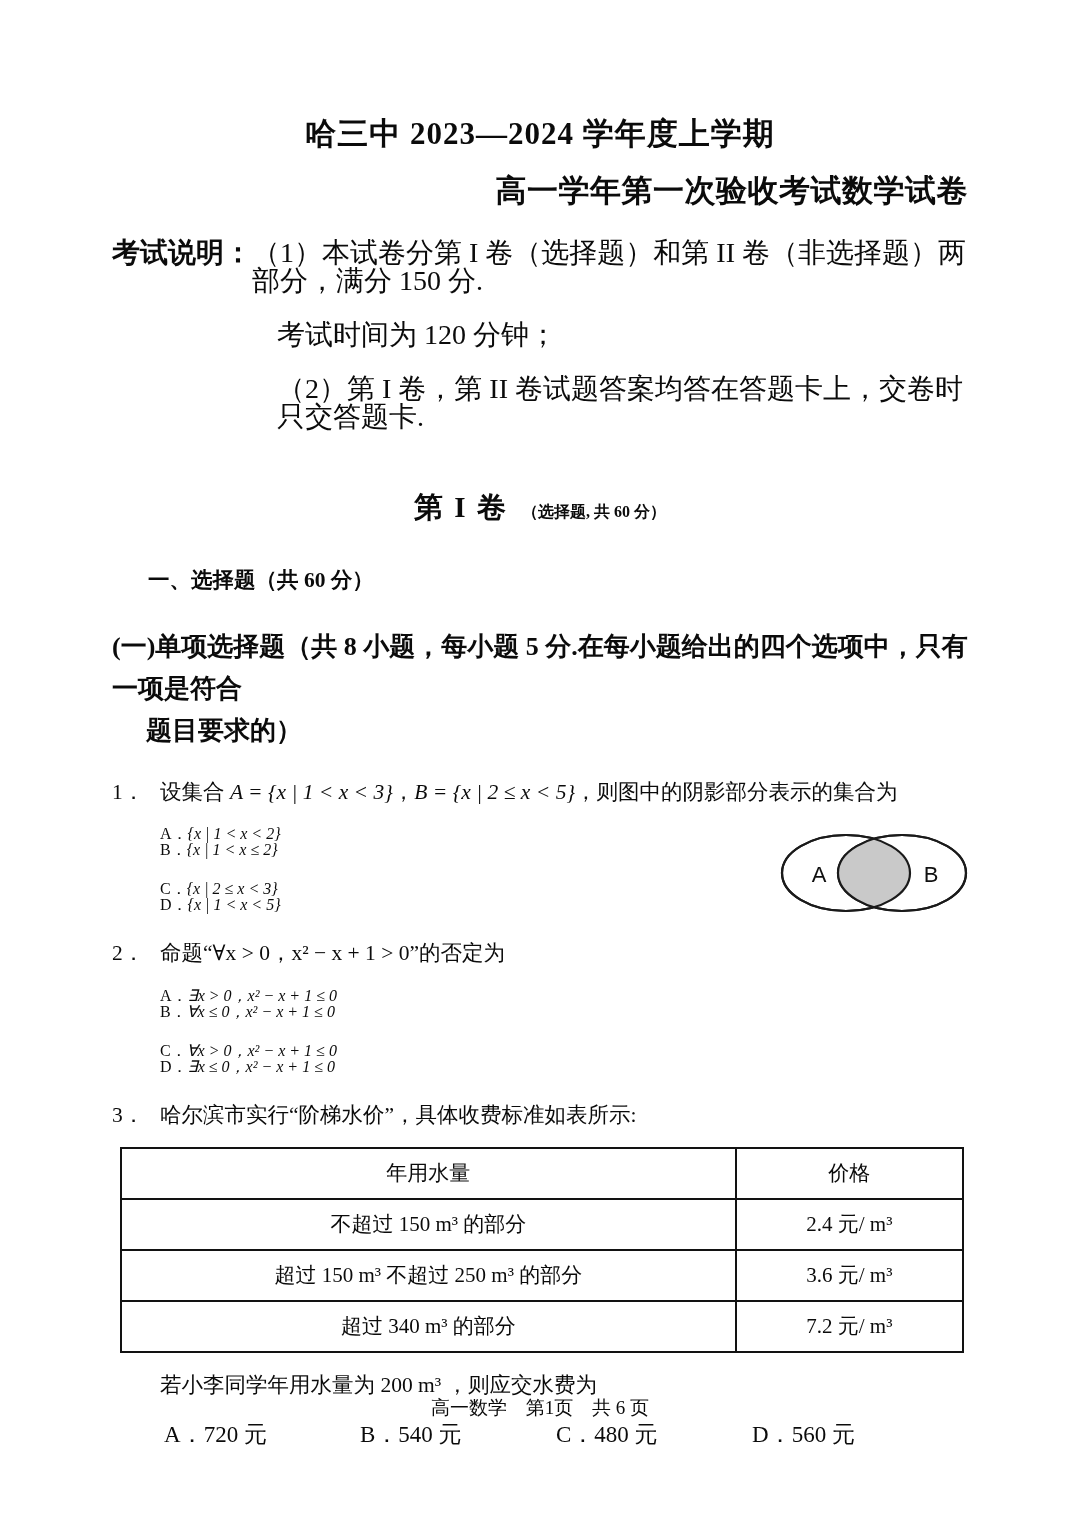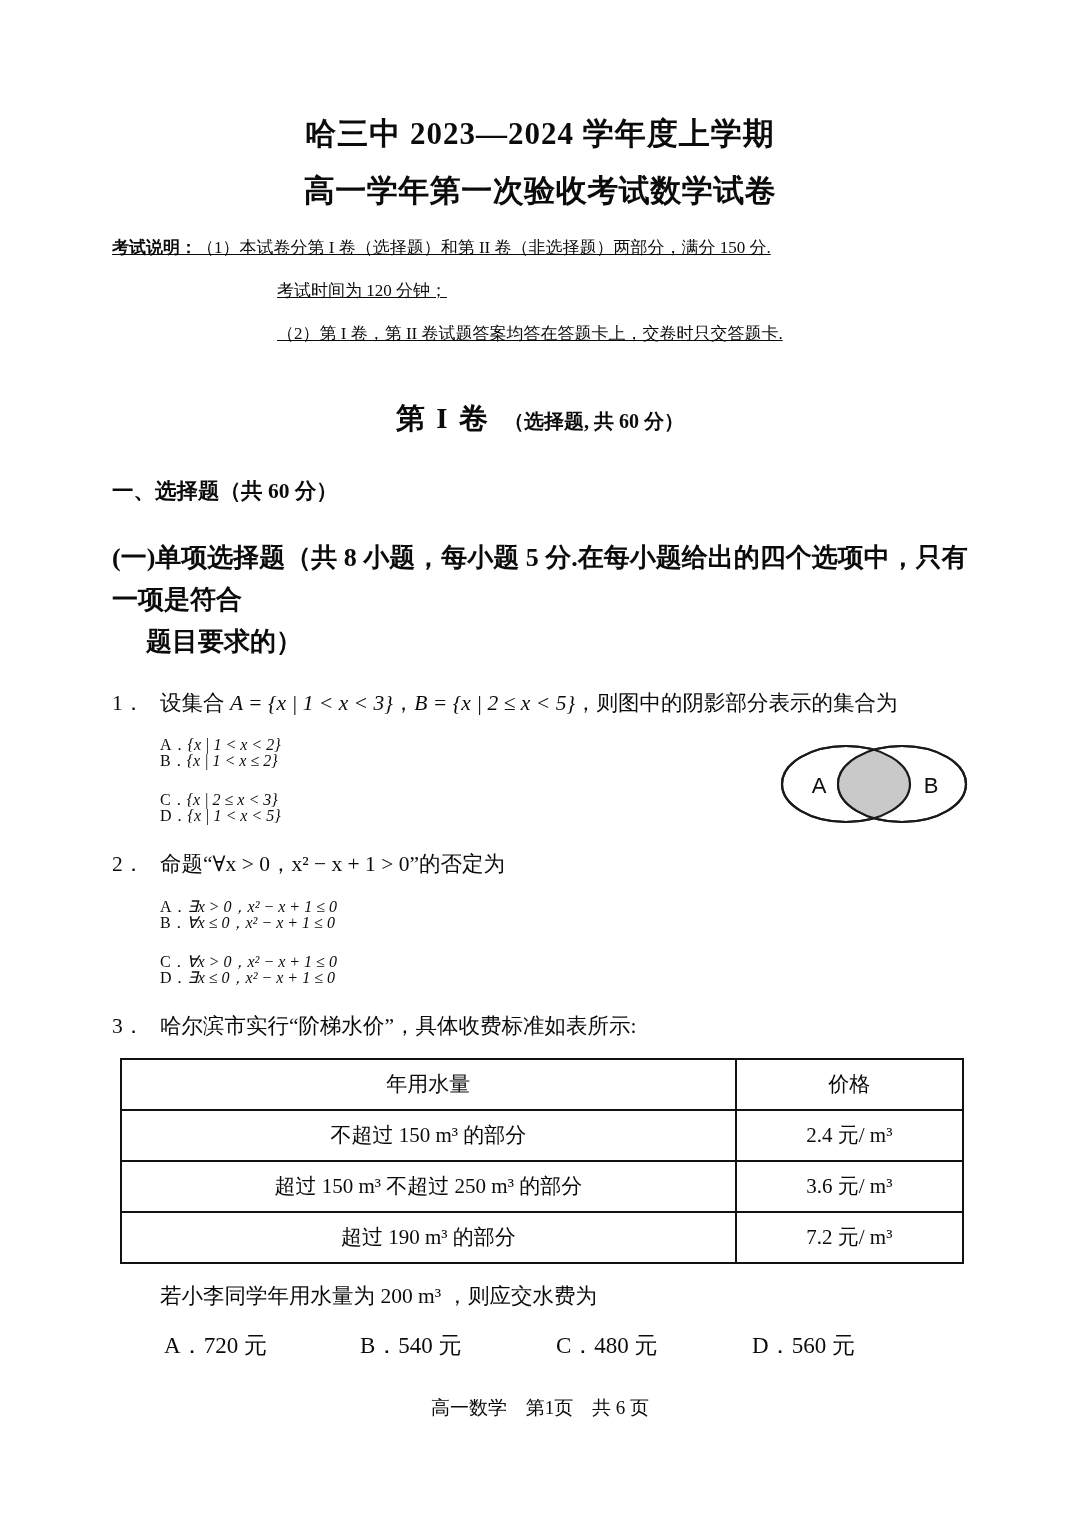--- a/index.html
+++ b/index.html
@@ -32,51 +32,53 @@
     letter-spacing: 1px;
     line-height: 1.0;
     margin-bottom: 26px;
   }
   .title-line2 {
     font-family: Liberation Sans, sans-serif;
     font-size: 31px;
     font-weight: bold;
     letter-spacing: 0.5px;
     line-height: 1.0;
-  }
-
-  
-  .instructions { margin-top: 33px; font-size: 17px; line-height: 1.0; text-decoration: underline; }
+    text-align: right;
+  }
+
+  
+  .instructions { margin-top: 33px; font-size: 28px; line-height: 1.0; }
   .instr-row { display: flex; align-items: baseline; margin-bottom: 26px; }
   .instr-label { font-weight: bold; white-space: nowrap; }
   .instr-indent { display: inline-block; width: 165px; flex: none; }
   .instr-text { flex: 1; }
 
   
   .part-header {
     margin-top: 57px;
     text-align: center;
   }
   .part-main {
     font-size: 29px;
     font-weight: bold;
     letter-spacing: 2px;
   }
   .part-sub {
-    font-size: 20px;
+    font-size: 16px;
     font-weight: bold;
     margin-left: 10px;
   }
 
   
   .sec-heading {
     margin-top: 42px;
     font-size: 21.5px;
     font-weight: bold;
     line-height: 1.0;
+    margin-left: 36px;
   }
   .subsec-heading {
     margin-top: 34px;
     font-size: 26px;
     font-weight: bold;
     line-height: 1.62;
   }
   .subsec-heading .cont { display: block; padding-left: 34px; }
 
   
@@ -261,21 +263,21 @@
         </tr>
         <tr>
           <td>不超过 150 m³ 的部分</td>
           <td>2.4 元/ m³</td>
         </tr>
         <tr>
           <td>超过 150 m³ 不超过 250 m³ 的部分</td>
           <td>3.6 元/ m³</td>
         </tr>
         <tr>
-          <td>超过 190 m³ 的部分</td>
+          <td>超过 340 m³ 的部分</td>
           <td>7.2 元/ m³</td>
         </tr>
       </tbody>
     </table>
 
     <div class="q3-tail">若小李同学年用水量为 200 m³ ，则应交水费为</div>
 
     <div class="q3-opts">
       <span class="opt"><span>A．</span><span>720 元</span></span>
       <span class="opt"><span>B．</span><span>540 元</span></span>

